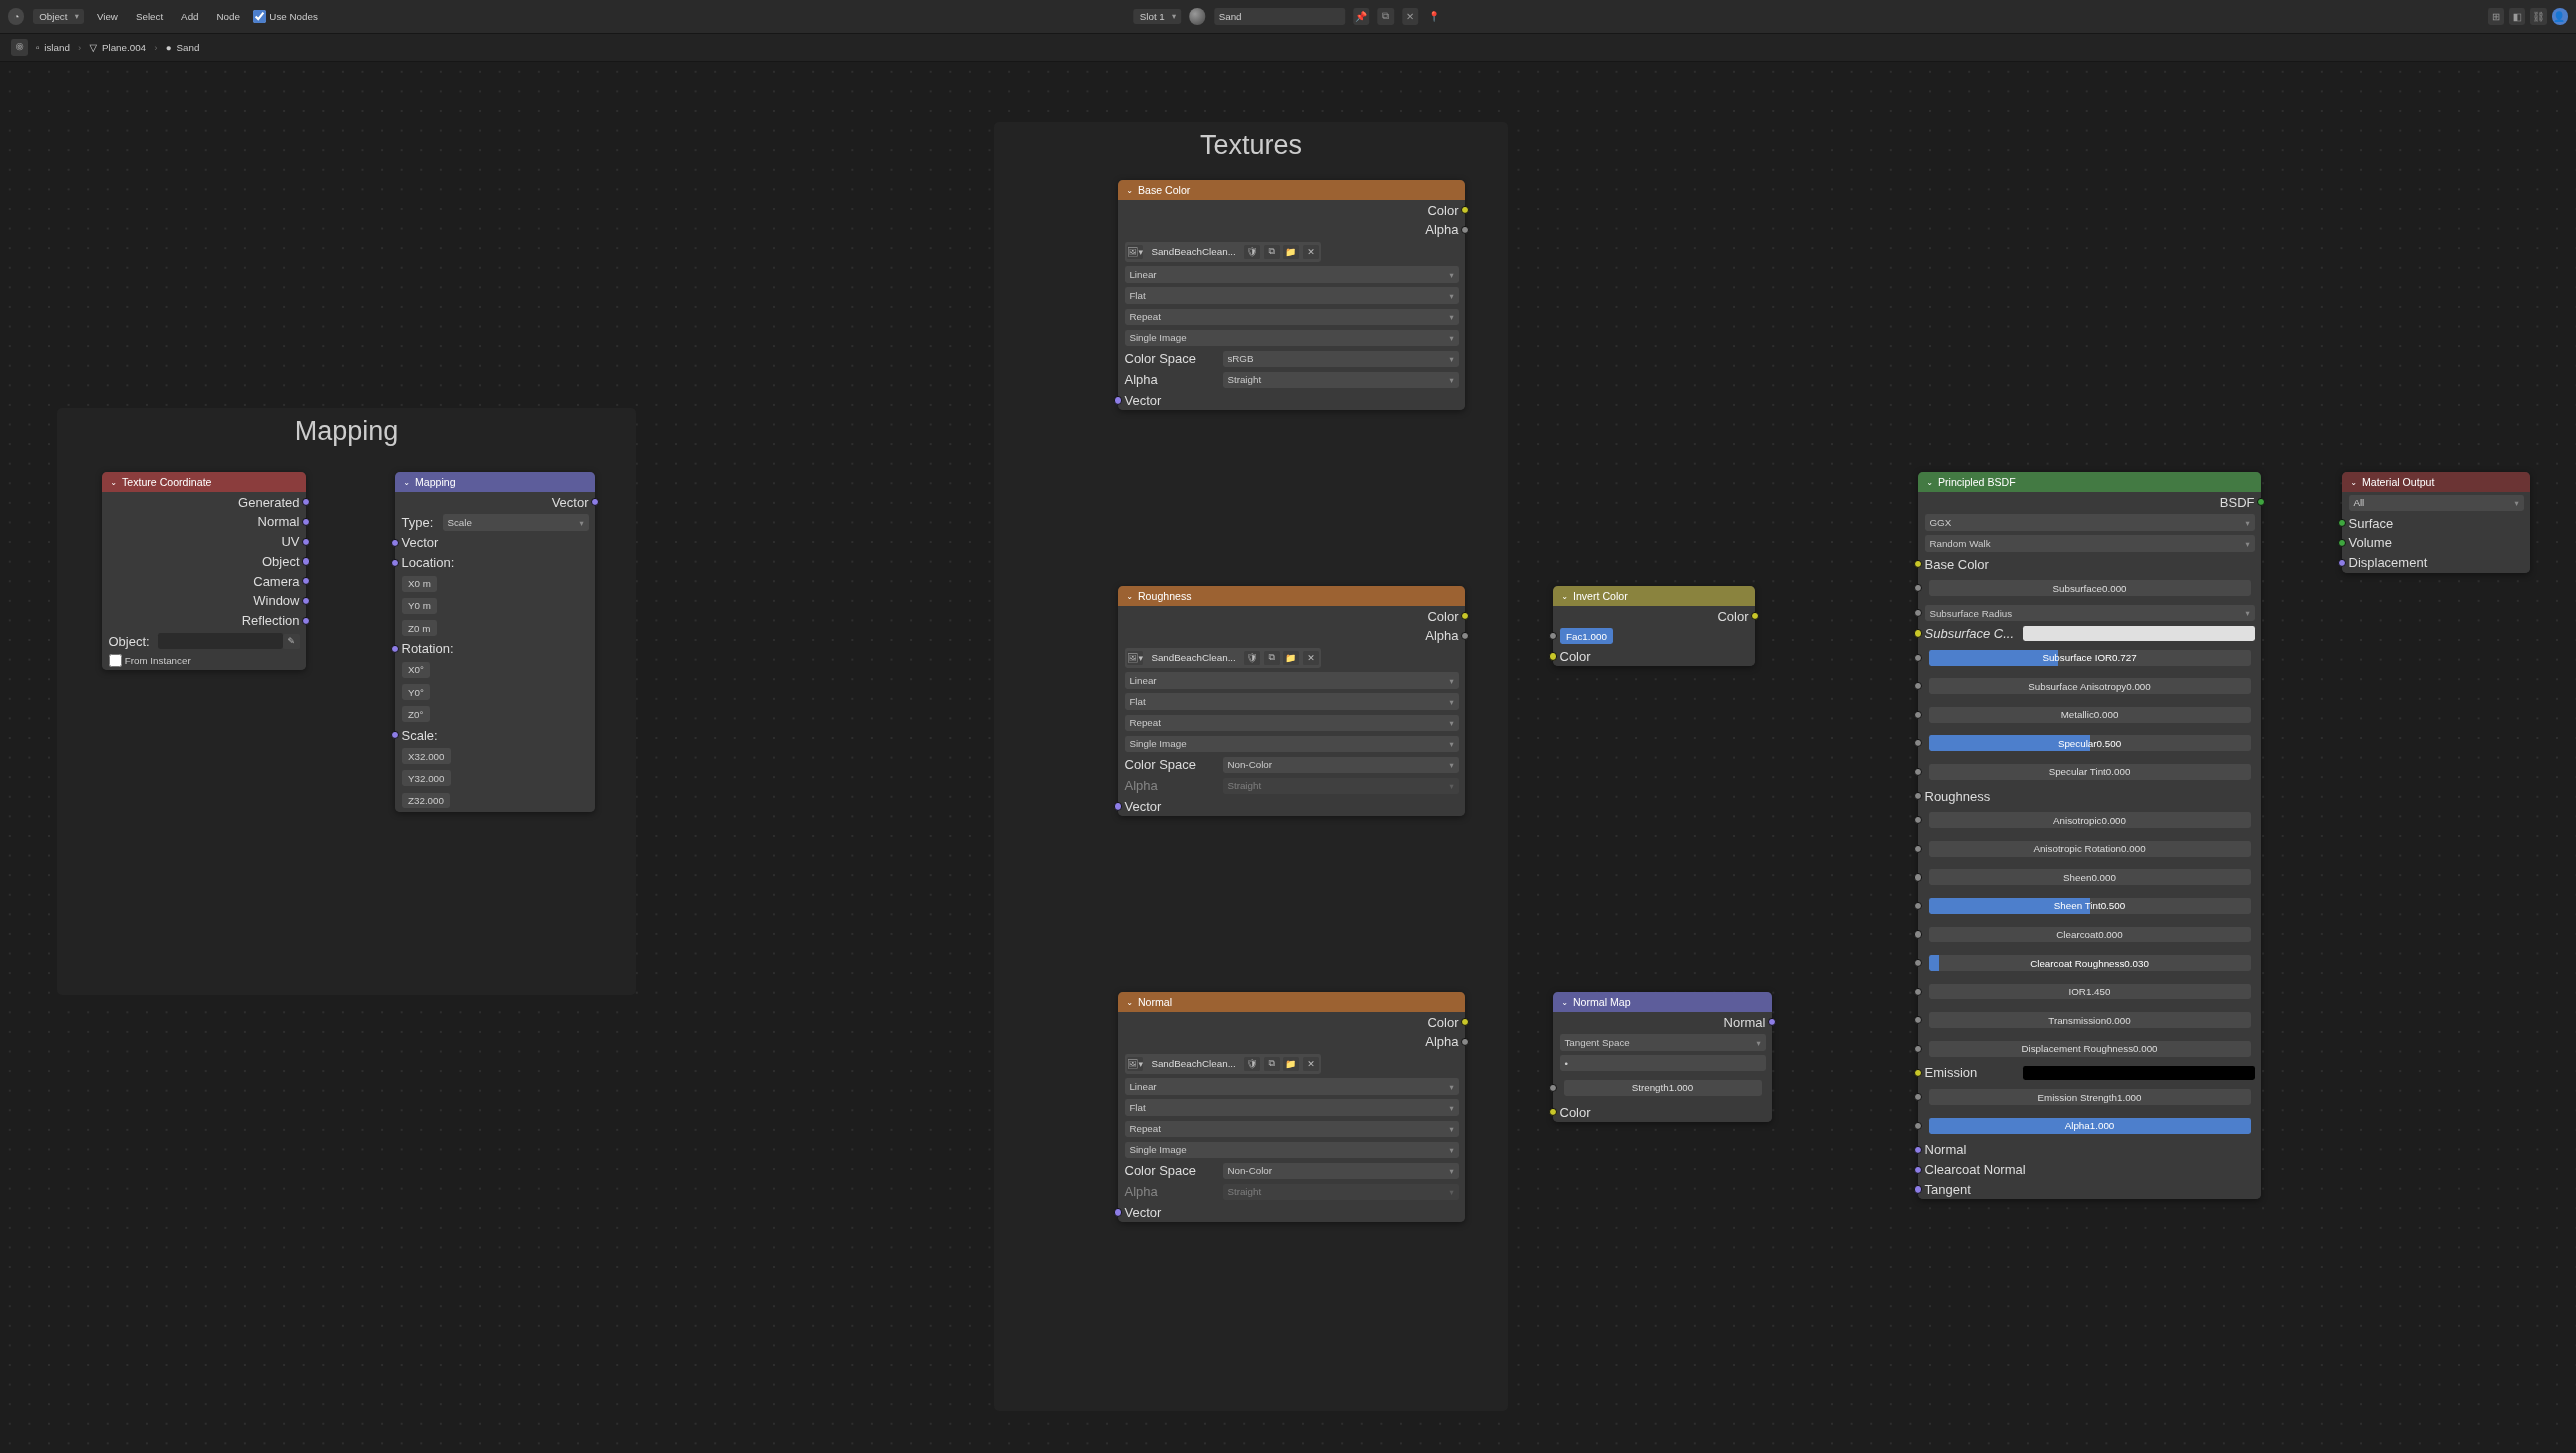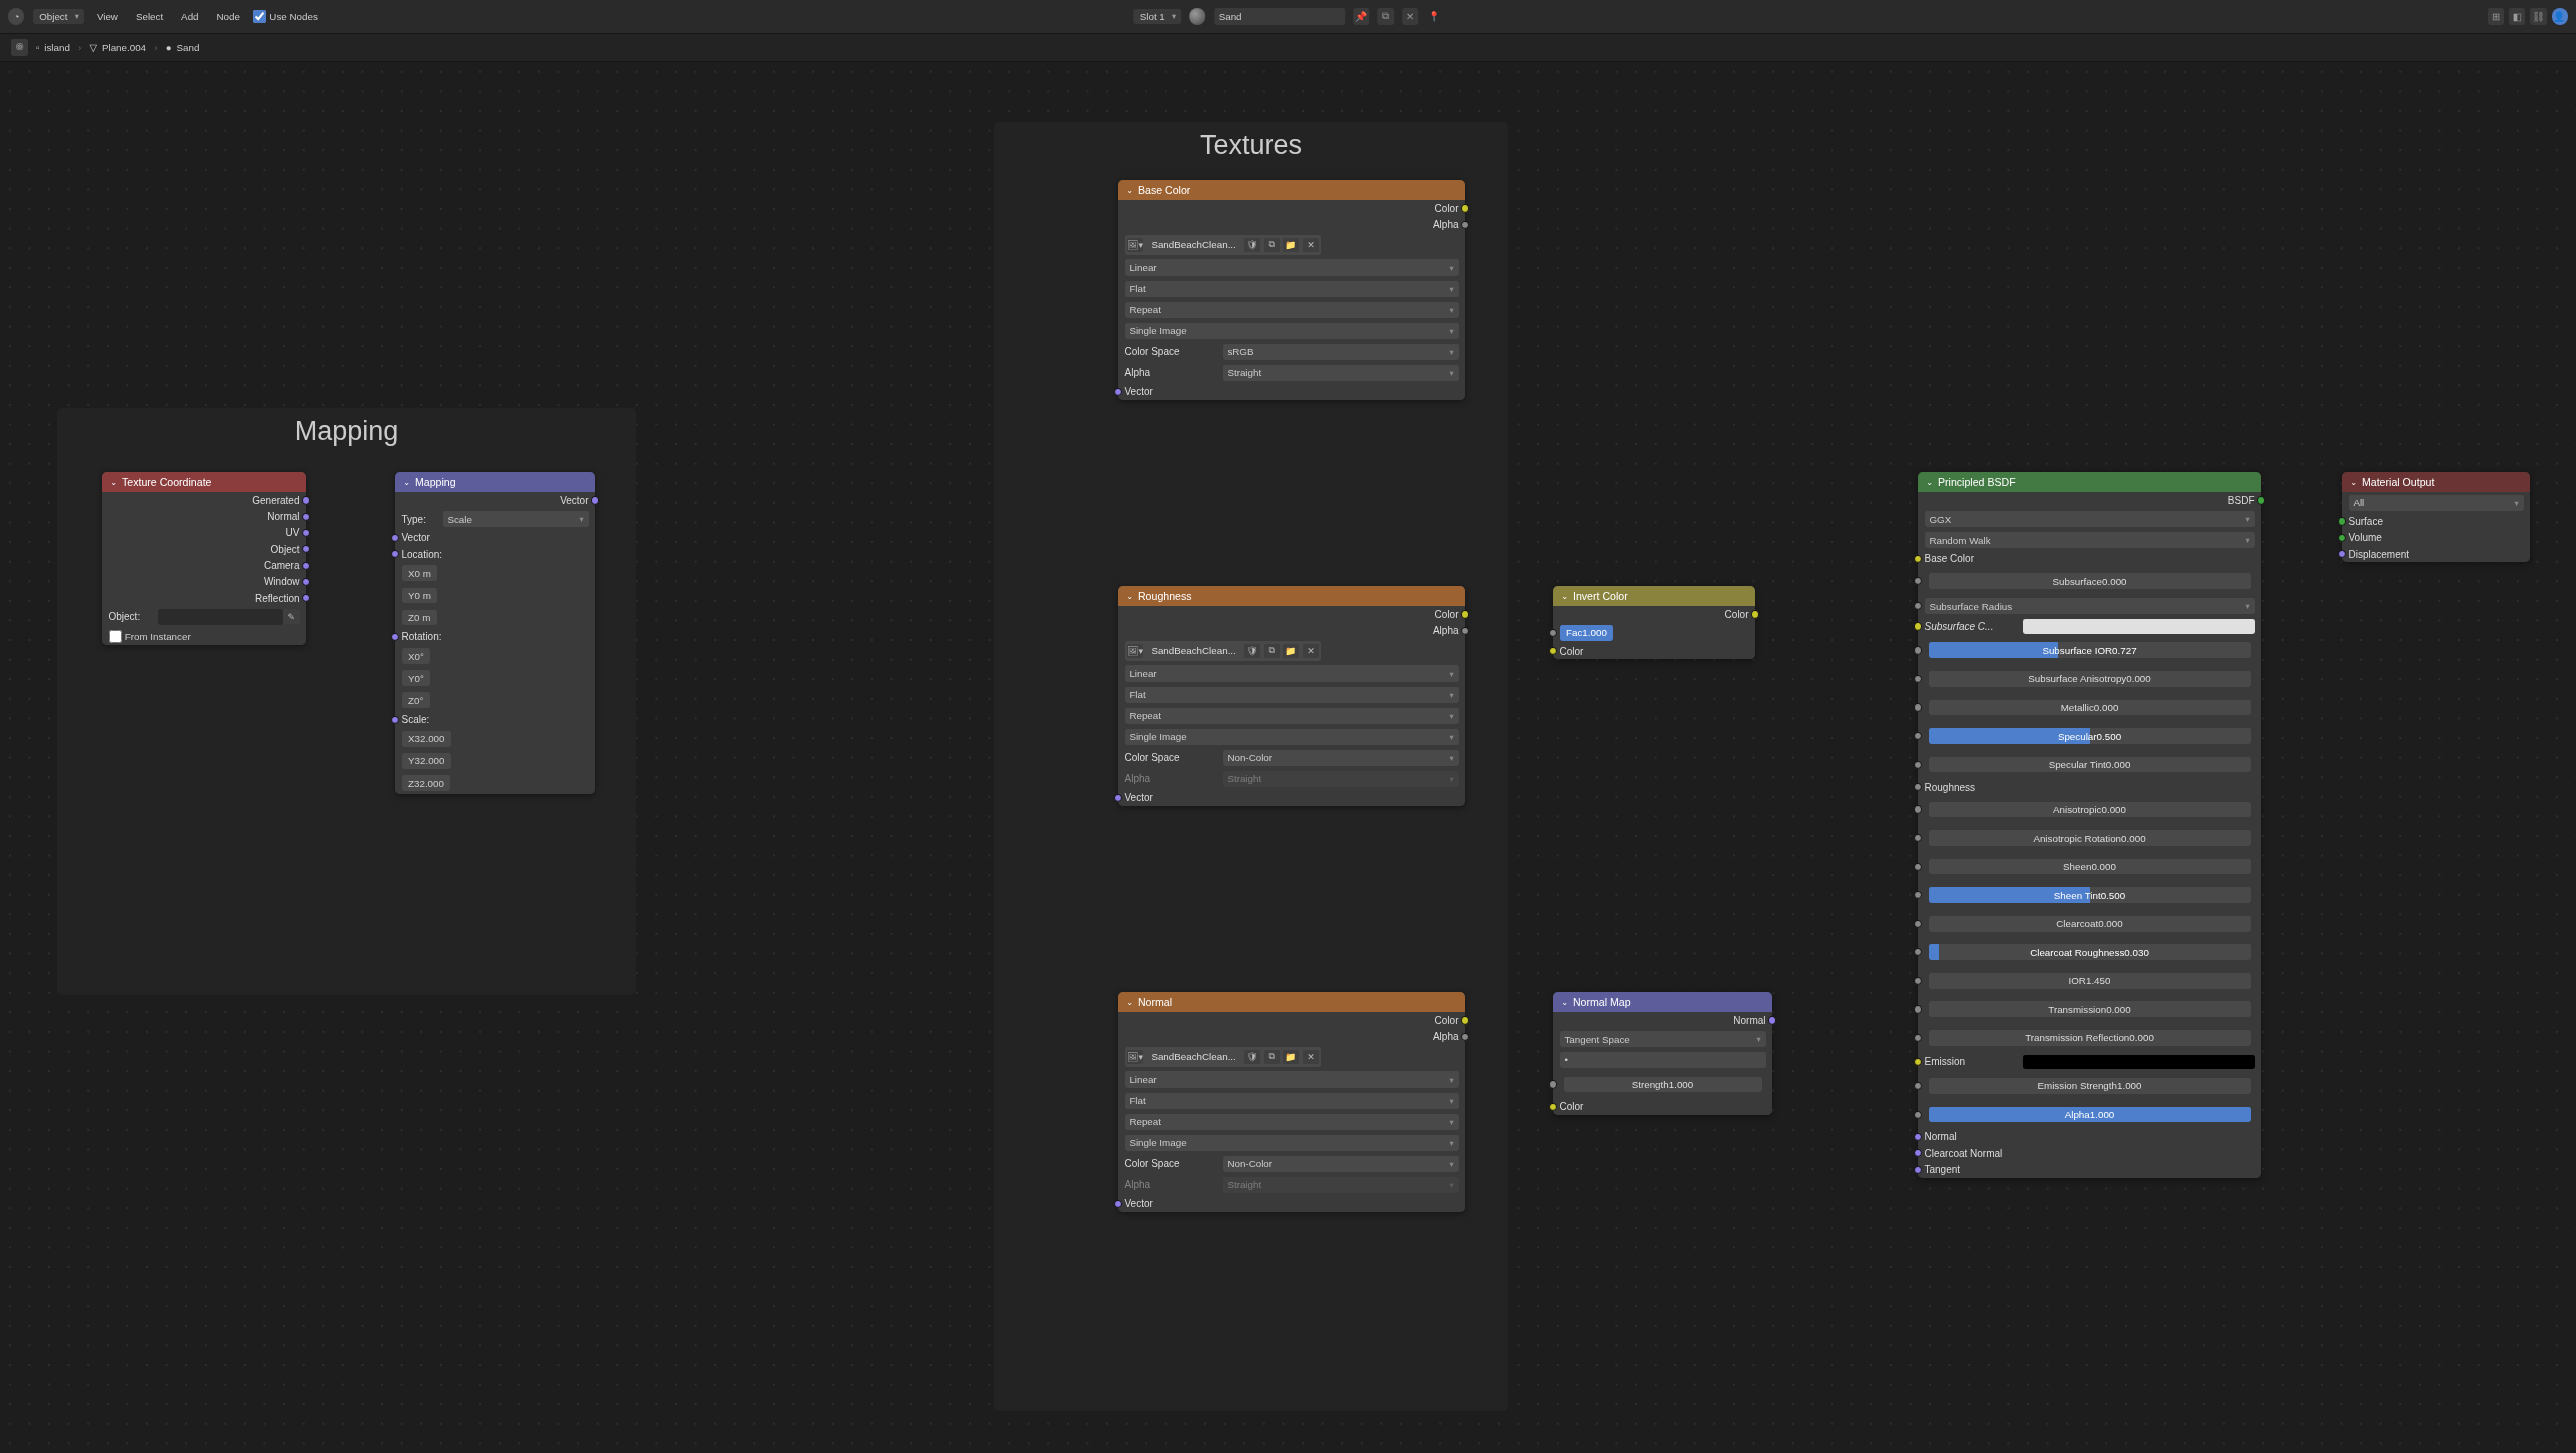--- a/index.html
+++ b/index.html
@@ -31,21 +31,21 @@
 .node-hdr .caret{font-size:8.2px;}
 .hdr-red{background:#8b3d3d;}
 .hdr-purple{background:#5d5d9b;}
 .hdr-orange{background:#9c6232;}
 .hdr-olive{background:#8a833e;}
 .hdr-green{background:#437a43;}
 .hdr-darkred{background:#6b3434;}
 .node-body{background:#3a3a3a;border-radius:0 0 4.9px 4.9px;}
 .row{display:flex;align-items:center;padding:2.4px 6.5px;min-height:16.3px;position:relative;}
 .row.right{justify-content:flex-end;}
-.label{color:#ddd;font-size:10px;}
+.label{color:#ddd;font-size:13px;}
 .field{background:#494949;border-radius:2.4px;padding:2.4px 4.9px;flex:1;color:#ccc;display:flex;justify-content:space-between;align-items:center;position:relative;min-height:16.3px;}
 .field.drop:after{content:"▾";position:absolute;right:4.9px;color:#888;font-size:8.2px;}
 .vec-field{background:#494949;border-radius:2.4px;padding:2.4px 6.5px;display:flex;justify-content:space-between;align-items:center;color:#ccc;margin:0.8px 0;}
 .slider-blue{background:linear-gradient(90deg,#4d7fcc var(--pct,50%),#494949 var(--pct,50%));border-radius:2.4px;padding:2.4px 6.5px;display:flex;justify-content:space-between;color:#fff;}
 .prop-row{background:#494949;border-radius:2.4px;padding:2.4px 6.5px;display:flex;justify-content:center;color:#ddd;margin:4px;flex:1;}
 .prop-row.lit{background:#4d7fcc;color:#fff;}
 .color-swatch{flex:1;height:14.7px;border-radius:2.4px;}
 
 .sock{position:absolute;width:8.2px;height:8.2px;border-radius:50%;border:0.8px solid #111;top:50%;transform:translateY(-50%);}
 .sock.out{right:-4.1px;}
@@ -667,21 +667,21 @@
         <div class="row">
           <span class="sock in grey"></span>
           <div class="prop-row">
             <span>Transmission</span>
             <span>0.000</span>
           </div>
         </div>
         <div class="row">
           <span class="sock in grey"></span>
           <div class="prop-row">
-            <span>Transmission Reflection</span>
+            <span>Displacement Roughness</span>
             <span>0.000</span>
           </div>
         </div>
         <div class="row">
           <span class="sock in yellow"></span>
           <span class="label" style="width:98px;">Emission</span>
           <div class="color-swatch" style="background:#000000;"></div>
         </div>
         <div class="row">
           <span class="sock in grey"></span>

